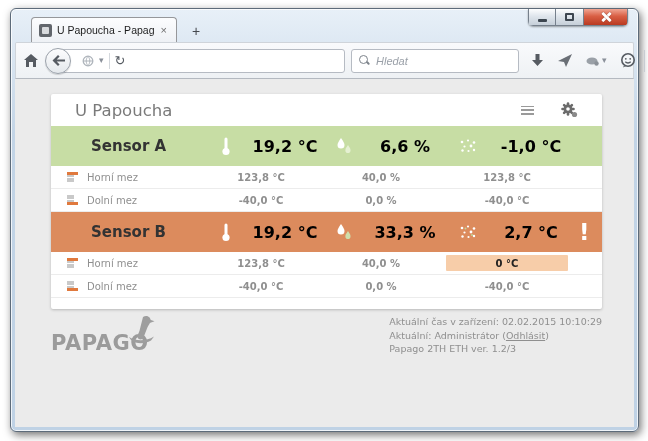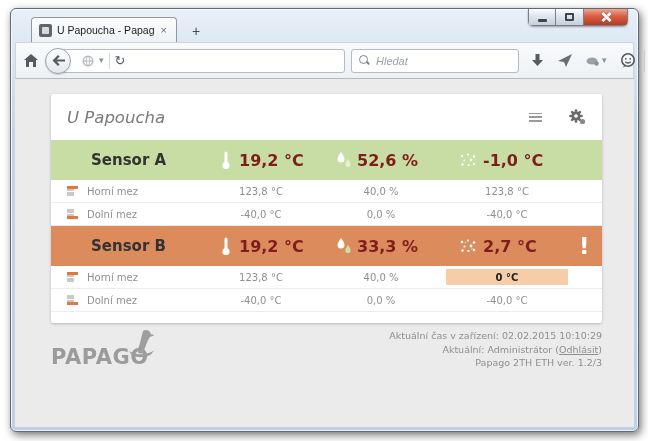--- a/index.html
+++ b/index.html
@@ -63,49 +63,49 @@
   .mag{position:relative;width:11px;height:11px;flex:none;}
   .mag:before{content:"";position:absolute;left:0;top:0;width:7px;height:7px;border:1.6px solid #7d838b;border-radius:50%;}
   .mag:after{content:"";position:absolute;left:7px;top:7px;width:4px;height:1.8px;background:#7d838b;transform:rotate(45deg);border-radius:1px;}
   .toolsep{width:1px;height:22px;background:#c8ccd2;margin:0 2px;flex:none;}
 
   
   .viewport{flex:1;background:#ebebeb;overflow:hidden;font-family:"DejaVu Sans",sans-serif;padding-top:15px;}
 
   .card{width:551px;margin-left:36px;background:#fff;border-radius:2px;
         box-shadow:0 1px 3px rgba(0,0,0,.22);}
-  .card-head{height:46px;display:flex;align-items:center;padding:0 16px;font-style:italic;}
+  .card-head{height:32px;display:flex;align-items:center;padding:0 24px;}
   .page-title{font-size:16.5px;color:#7a7a7a;flex:1;}
   .listicon{width:13px;height:9px;display:flex;flex-direction:column;justify-content:space-between;margin-right:27px;}
   .listicon i{height:1.6px;background:#9a9a9a;}
 
   .srow{display:grid;grid-template-columns:122px 26px 92px 26px 96px 30px 96px 1fr;
         align-items:center;padding:0 16px;}
   .sensor{height:40px;padding-left:40px;}
   .sensor-ok{background:var(--sensor-ok-bg);}
   .sensor-alarm{background:var(--sensor-alarm-bg);}
   .sname{font-size:15px;font-weight:bold;color:#333;}
-  .sval{font-size:16px;font-weight:bold;color:#7f1d1d;white-space:nowrap;}
+  .sval{font-size:16px;font-weight:bold;color:#000000;text-align:center;white-space:nowrap;}
   .sicon{display:flex;justify-content:center;align-items:center;}
   .alert-cell{text-align:right;color:#fff;font-size:23px;font-weight:bold;line-height:1;}
 
   .limit{height:23px;border-bottom:1px solid #ececec;color:#8f8f8f;font-size:10px;}
   .limit-label{display:flex;align-items:center;gap:9px;}
-  .lval{text-align:center;white-space:nowrap;}
+  .lval{text-align:center;white-space:nowrap;font-weight:bold;}
   .lim-ico{width:11px;height:10px;display:flex;flex-direction:column;justify-content:space-between;flex:none;}
   .lim-ico i{height:1.6px;background:#c9c9c9;}
   .lim-ico i.solid{height:2.6px;background:#e0793d;}
   .lim-ico i.short{width:7px;}
   .hl{background:var(--limit-highlight-bg);color:#222;font-weight:bold;margin:0 -13px;padding:2.5px 13px;border-radius:1px;}
 
   
   .pfoot{width:551px;margin-left:36px;display:flex;justify-content:space-between;align-items:flex-start;padding-top:6px;}
   .brand{position:relative;margin-top:16px;font-size:21px;font-weight:bold;letter-spacing:.5px;color:#9b9b9b;}
   .brand svg{position:absolute;right:-8px;top:-17px;}
-  .foot-info{text-align:right;font-size:9.5px;line-height:13.5px;color:#8f8f8f;}
+  .foot-info{font-size:9.5px;line-height:13.5px;color:#8f8f8f;}
   .foot-info a{color:#8f8f8f;}
   svg{display:block;}
 </style>
 </head>
 <body>
 
 <div id="screen">
   <div class="win">
 
     <div class="titlebar">
@@ -214,21 +214,21 @@
                 <circle cx="4" cy="15.5" r="3.6" fill="#fff"></circle>
               </svg>
           </span>
           <span class="sval">19,2 °C</span>
           <span class="sicon">
             <svg width="16" height="18" viewBox="0 0 16 18">
                 <path d="M5 1 C7 4 8.5 6 8.5 8 A3.5 3.5 0 1 1 1.5 8 C1.5 6 3 4 5 1 Z" fill="#fff"></path>
                 <path d="M12 8 C13.4 10 14.5 11.5 14.5 13 A2.6 2.6 0 1 1 9.4 13 C9.4 11.5 10.6 10 12 8 Z" fill="#eaf3db" opacity="0.85"></path>
               </svg>
           </span>
-          <span class="sval">52,6 %</span>
+          <span class="sval">6,6 %</span>
           <span class="sicon">
             <svg width="18" height="16" viewBox="0 0 18 16">
                 <g fill="#fff">
                   <circle cx="3" cy="4" r="1.3"></circle>
                   <circle cx="9" cy="2.5" r="1.1"></circle>
                   <circle cx="15" cy="4.5" r="1.3"></circle>
                   <circle cx="5.5" cy="8.5" r="1.1"></circle>
                   <circle cx="12" cy="8" r="1.4"></circle>
                   <circle cx="3.5" cy="12.5" r="1.2"></circle>
                   <circle cx="9.5" cy="13" r="1.1"></circle>

